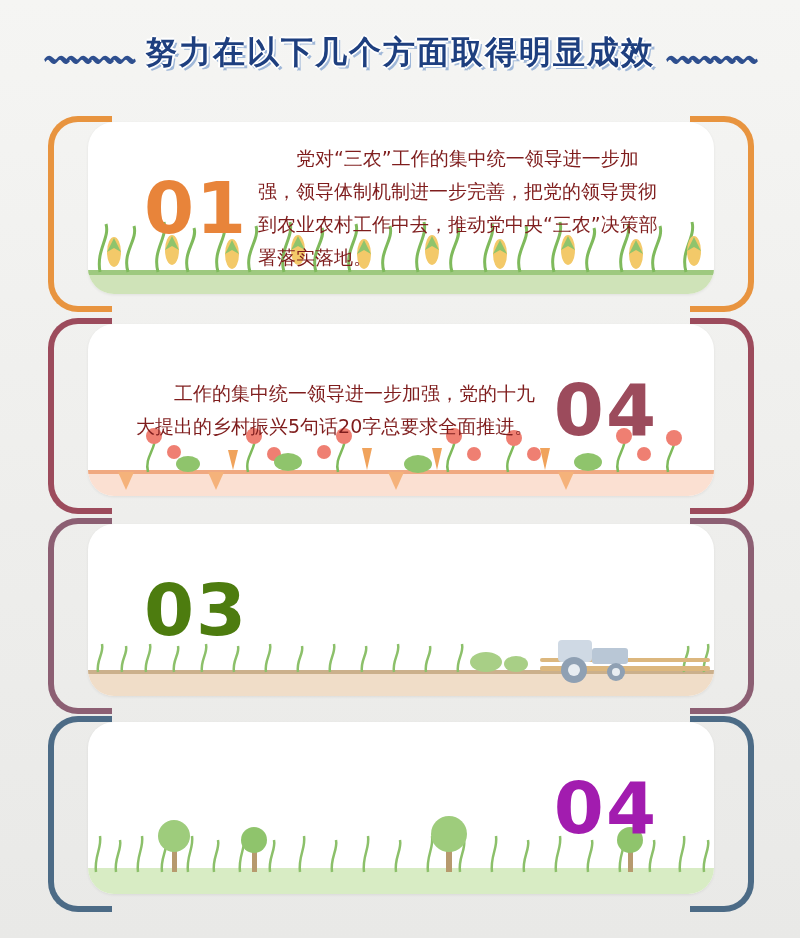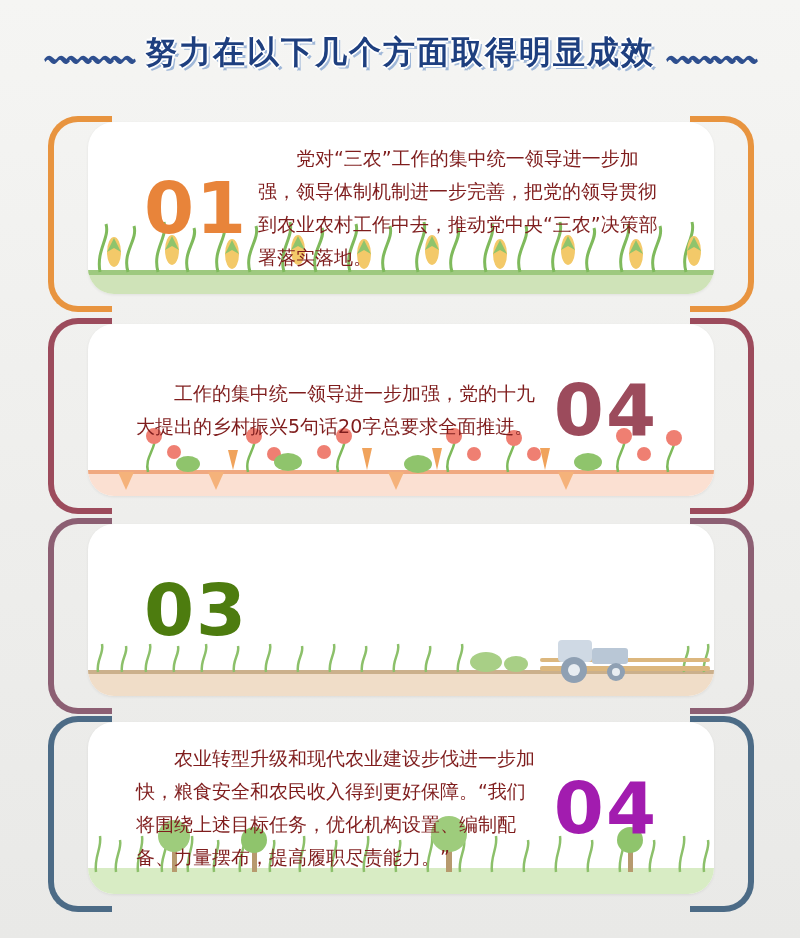--- a/index.html
+++ b/index.html
@@ -351,17 +351,16 @@
             <rect x="164" y="64" width="5" height="24" fill="#b79a6e"></rect>
             <circle cx="166" cy="56" r="13" fill="#8fc46c"></circle>
             <rect x="358" y="58" width="6" height="30" fill="#b79a6e"></rect>
             <circle cx="361" cy="50" r="18" fill="#9ecc7c"></circle>
             <rect x="540" y="64" width="5" height="24" fill="#b79a6e"></rect>
             <circle cx="542" cy="56" r="13" fill="#8fc46c"></circle>
           </g>
         </svg>
       </div>
       <div class="num right">04</div>
-      <div class="text pad-right">农业转型升级和现代农业建设步伐进一步加快，粮食安全和农民收入得到更好保障。“我们将围绕上述目标任务，优化机构设置、编制配备、力量摆布，提高履职尽责能力。”</div>
     </div>
   </div>
 
 </div>
 
 </body></html>

